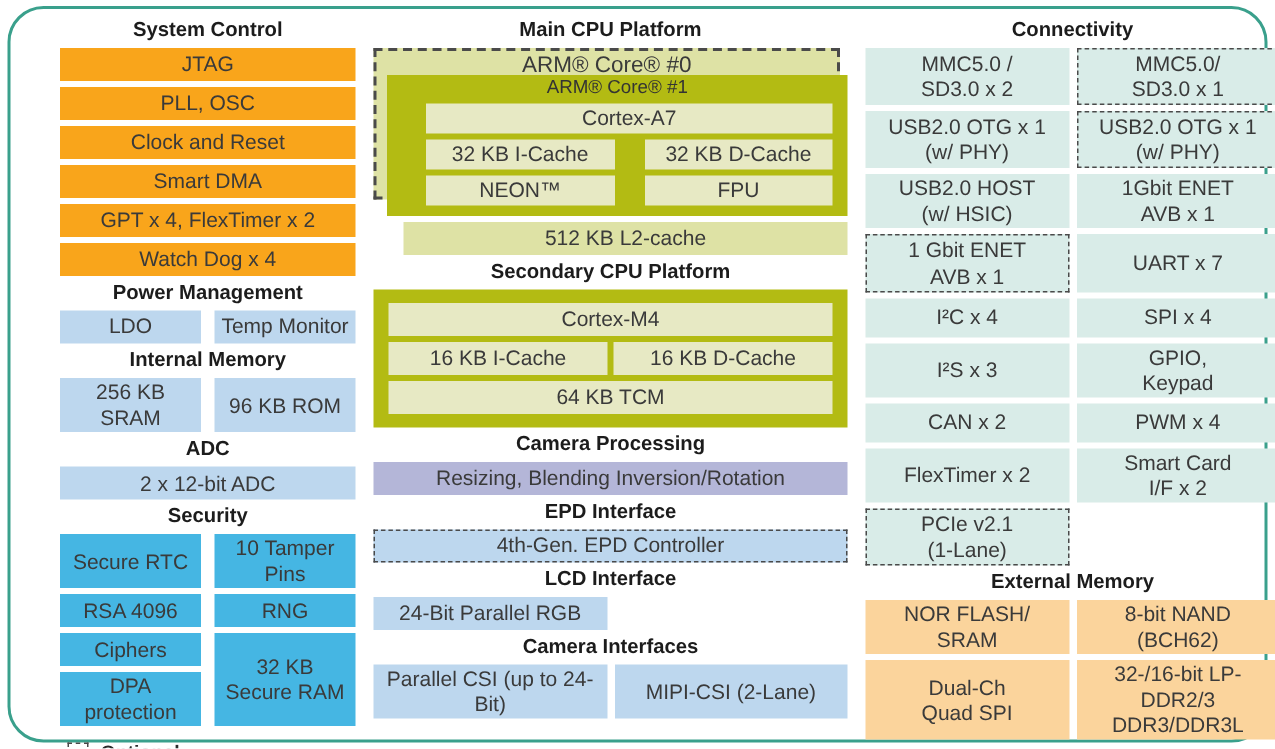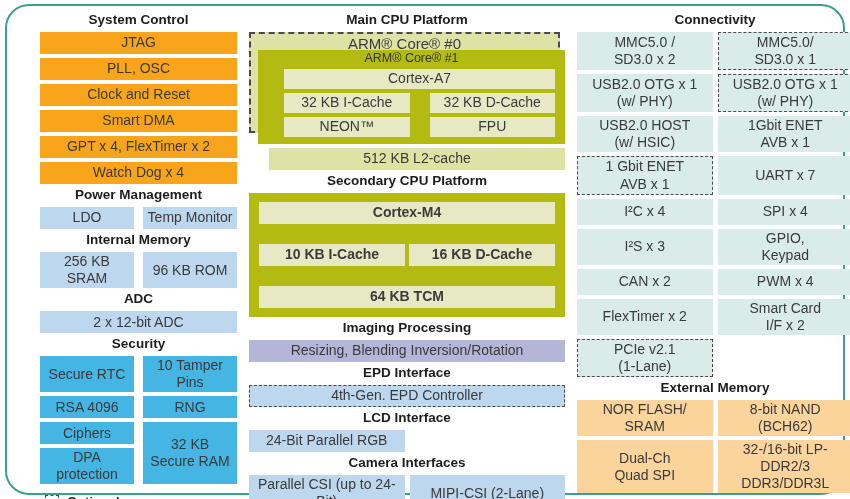--- a/index.html
+++ b/index.html
@@ -30,21 +30,21 @@
   
   .maincpu{position:relative;height:112px;margin-bottom:4px;}
   .core0box{position:absolute;left:0;top:0;width:calc(100% - 5px);height:101px;
             background:#DEE2A5;border:2px dashed #4a4a4a;box-sizing:border-box;}
   .core0label{font-size:15px;color:#3a3a3a;text-align:center;padding-top:1px;}
   .core1box{position:absolute;left:9px;top:18px;right:0;bottom:0;background:#B3BB13;
             box-sizing:border-box;padding:1px 10px 9px;display:flex;flex-direction:column;gap:4px;}
   .core1label{font-size:12.5px;color:#333;text-align:center;height:15px;}
   .core1box .cell{min-height:20px;margin-left:16px;}
   .l2bar{margin-left:20px;}
-  .secbox{background:#B3BB13;padding:9px 10px;display:flex;flex-direction:column;gap:20px;font-weight:bold;}
+  .secbox{background:#B3BB13;padding:9px 10px;display:flex;flex-direction:column;gap:4px;}
   .grid2g{display:grid;grid-template-columns:1fr 1fr;gap:4px;}
   .grid2m{display:grid;grid-template-columns:1fr 1fr;gap:5px;}
   .grid2r{display:grid;grid-template-columns:1fr 1fr;gap:4px 5px;}
   .grid2r .cell{min-height:26px;}
   .legend{display:flex;align-items:center;gap:8px;margin-top:10px;margin-left:5px;
           font-size:13px;color:#2b2b2b;font-weight:bold;}
   .legend-box{width:12px;height:12px;border:1.6px dashed #4a4a4a;display:inline-block;}
 </style>
 </head>
 <body>
@@ -117,27 +117,27 @@
             <div class="cell plime">FPU</div>
           </div>
         </div>
       </div>
       <div class="cell polive l2bar">512 KB L2-cache</div>
 
       <div class="sec-title">Secondary CPU Platform</div>
       <div class="secbox">
         <div class="cell plime">Cortex-M4</div>
         <div class="grid2g">
-          <div class="cell plime">10 KB I-Cache</div>
+          <div class="cell plime">16 KB I-Cache</div>
           <div class="cell plime">16 KB D-Cache</div>
         </div>
         <div class="cell plime">64 KB TCM</div>
       </div>
 
-      <div class="sec-title">Imaging Processing</div>
+      <div class="sec-title">Camera Processing</div>
       <div class="cell lav">Resizing, Blending Inversion/Rotation</div>
 
       <div class="sec-title">EPD Interface</div>
       <div class="cell lblue optional">4th-Gen. EPD Controller</div>
 
       <div class="sec-title">LCD Interface</div>
       <div class="grid2m">
         <div class="cell lblue">24-Bit Parallel RGB</div>
       </div>
 

